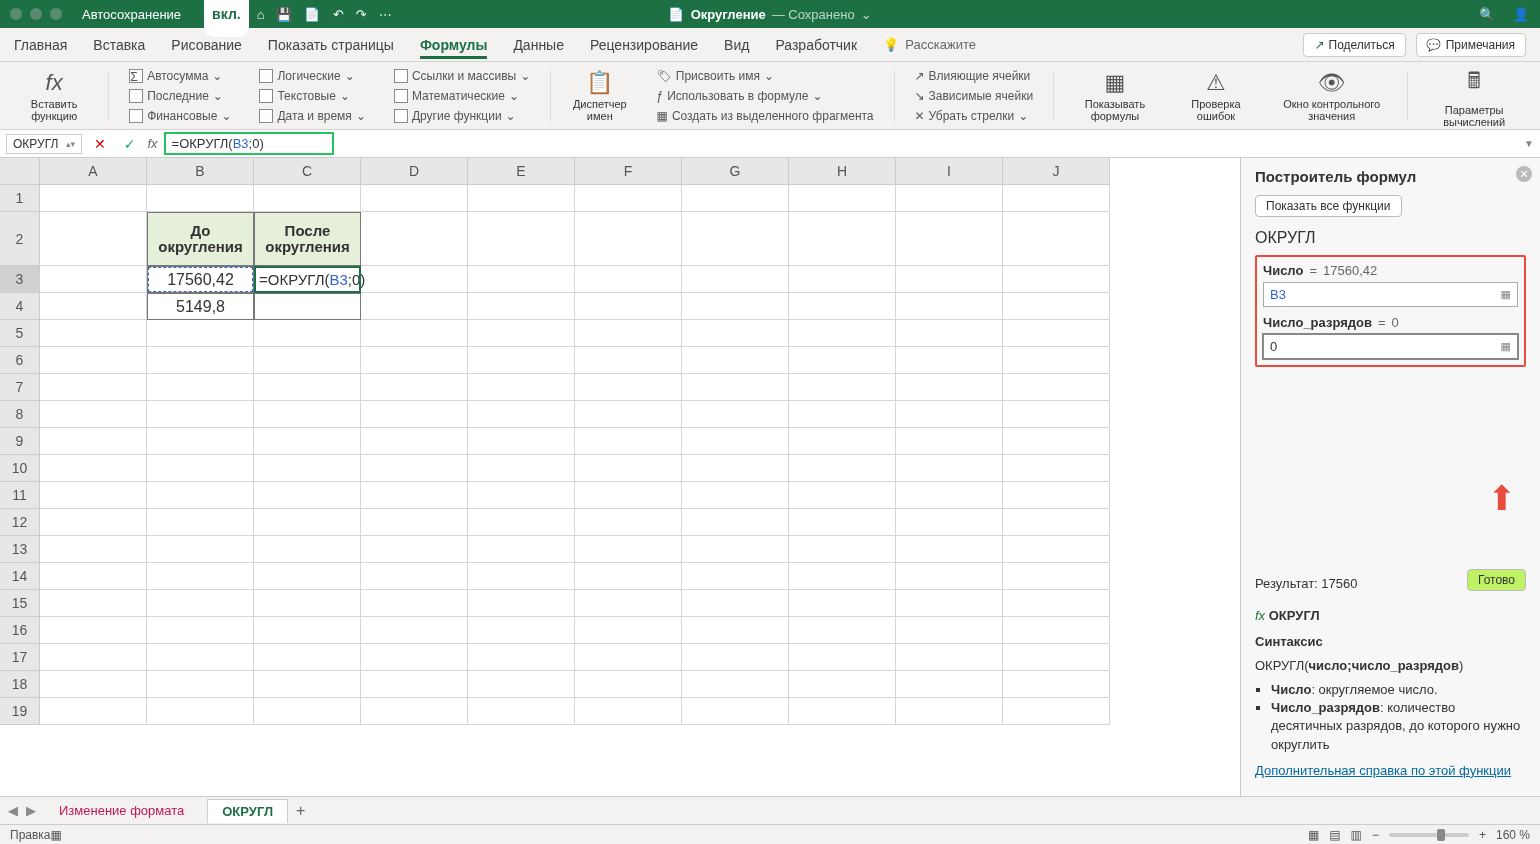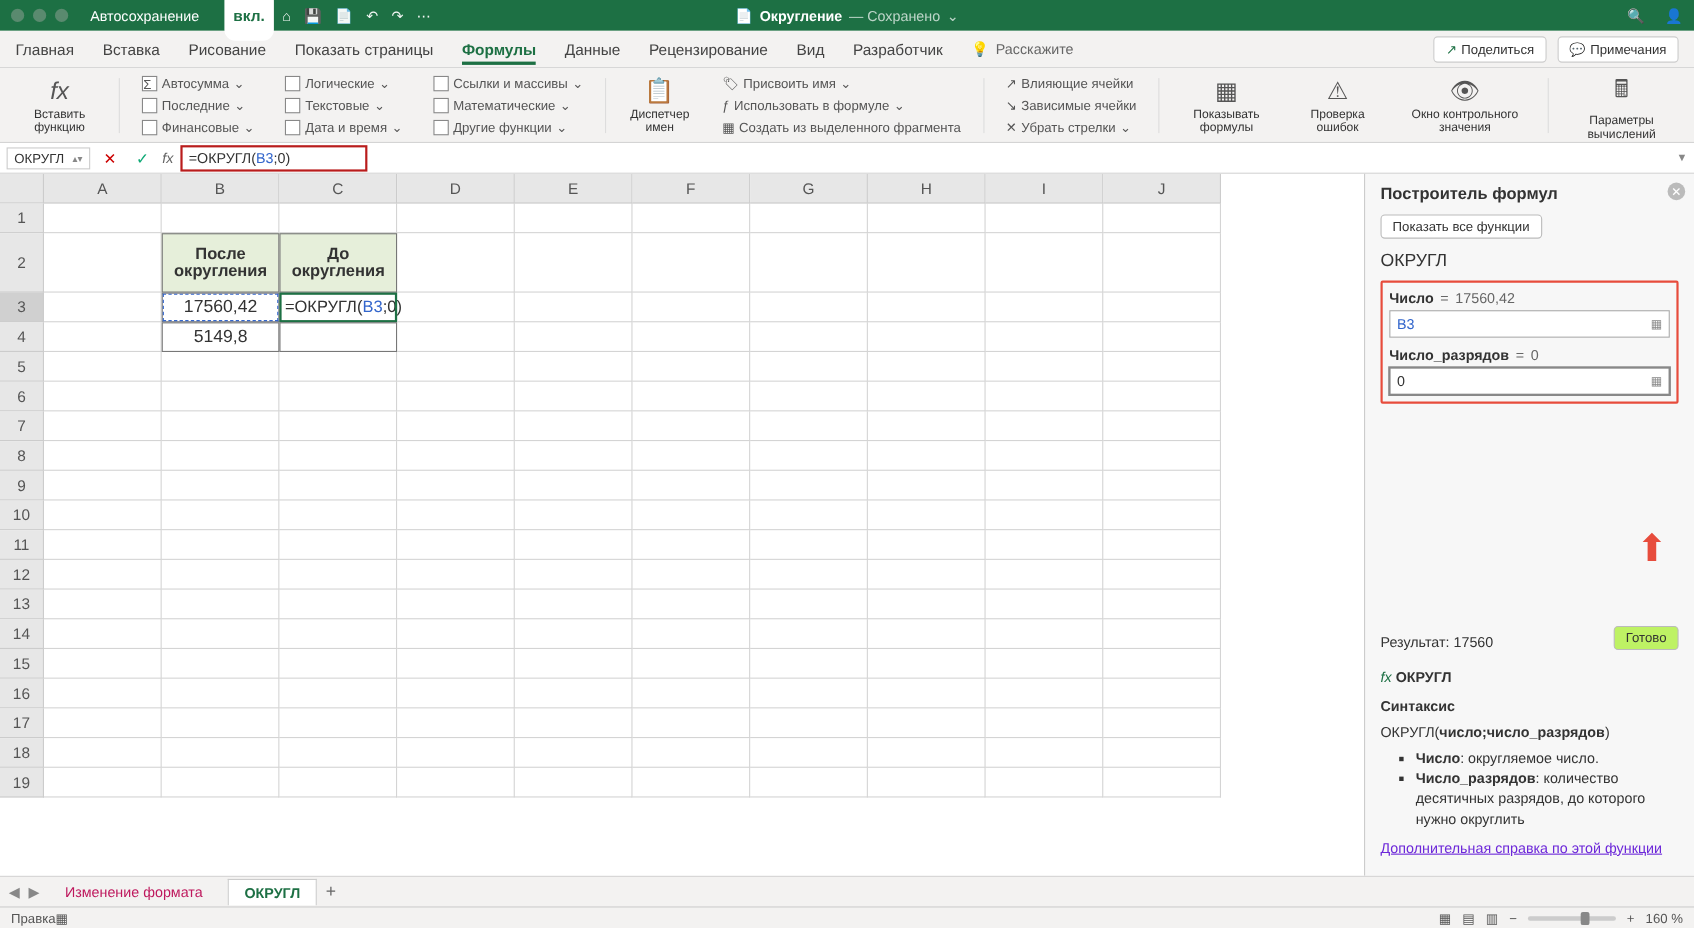--- a/index.html
+++ b/index.html
@@ -27,21 +27,21 @@
 .ribbon .sep{width:1px;height:50px;background:#ddd;margin:0 2px}
 .ribbon .small-btn{display:flex;align-items:center;gap:4px;font-size:12px;color:#555;padding:1px 4px;white-space:nowrap}
 .ribbon .small-btn .sq{width:14px;height:14px;border:1px solid #888;background:#fff;display:inline-block}
 .formula-bar{height:28px;background:#fff;display:flex;align-items:center;border-bottom:1px solid #ccc;padding:0 6px;gap:6px}
 .name-box{width:76px;border:1px solid #ccc;padding:2px 6px;font-size:12px;display:flex;align-items:center;justify-content:space-between}
 .name-box .sp{color:#888;font-size:9px}
 .fb-btn{padding:2px 6px;color:#666;font-size:14px}
 .fb-btn.cancel{color:#c00}
 .fb-btn.enter{color:#1a7}
 .fb-fx{font-style:italic;color:#666}
-.fb-input{flex:0 0 170px;border:2px solid #b91c1c;padding:2px 6px;font-size:13px;font-family:ui-monospace,Menlo,monospace}
+.fb-input{flex:0 0 170px;border:2px solid #22c55e;padding:2px 6px;font-size:13px;font-family:ui-monospace,Menlo,monospace}
 .fb-input .ref{color:#3366cc}
 .fb-expand{margin-left:auto;color:#888;font-size:10px}
 .main{display:flex;height:calc(844px - 28px - 34px - 68px - 28px - 28px - 20px)}
 .sheet{flex:1;overflow:hidden;position:relative;background:#fff}
 .grid{display:grid;grid-template-columns:40px repeat(10,107px);grid-auto-rows:27px}
 .hdr{background:#e7e7e7;border-right:1px solid #ccc;border-bottom:1px solid #ccc;display:flex;align-items:center;justify-content:center;font-size:14px;color:#555}
 .rowh{background:#e7e7e7;border-right:1px solid #ccc;border-bottom:1px solid #ccc;display:flex;align-items:center;justify-content:center;font-size:14px;color:#555}
 .rowh.active{background:#d0d0d0}
 .cell{border-right:1px solid #d4d4d4;border-bottom:1px solid #d4d4d4;display:flex;align-items:center;padding:0 4px;font-size:15px}
 .cell.th{background:#e6efda;border:1px solid #777;font-weight:bold;justify-content:center;text-align:center;line-height:1.1}
@@ -63,22 +63,22 @@
 .sidebar .arg-input.focused{outline:2px solid #888;outline-offset:-1px}
 .sidebar .arg-input .ref{color:#3366cc}
 .sidebar .arg-input .pick{color:#888;font-size:11px}
 .sidebar .result-row{display:flex;justify-content:space-between;align-items:flex-end;margin:14px 0 10px}
 .sidebar .done{border:1px solid #bbb;background:#bef264;border-radius:4px;padding:3px 10px;font-size:12px}
 .sidebar .arrow{position:absolute;right:24px;top:320px;color:#e74c3c;font-size:34px}
 .sidebar .help-sec{font-size:13px;color:#333;line-height:1.4}
 .sidebar .help-sec .fx{color:#1d7044}
 .sidebar .help-sec p{margin:6px 0}
 .sidebar .help-sec .synt{font-weight:bold;margin-top:8px}
-.sidebar .help-sec ul{list-style:square;margin-left:32px;margin-top:4px}
-.sidebar .help-sec a{color:#6d28d9;}
+.sidebar .help-sec ul{list-style:square;margin-left:16px;margin-top:4px}
+.sidebar .help-sec a{color:#0369a1;}
 .sheet-tabs{height:28px;background:#f3f2f1;display:flex;align-items:center;padding:0 8px;gap:8px;border-top:1px solid #ccc}
 .sheet-tabs .nav{color:#888}
 .sheet-tabs .stab{padding:4px 14px;border:1px solid transparent;font-size:13px;color:#be185d}
 .sheet-tabs .stab.active{background:#fff;border:1px solid #ccc;border-bottom:none;color:#1d7044;font-weight:600}
 .sheet-tabs .add{font-size:16px;color:#666}
 .statusbar{height:20px;background:#f3f2f1;border-top:1px solid #ccc;display:flex;align-items:center;padding:0 10px;font-size:12px;color:#555;gap:0}
 .statusbar .right{margin-left:auto;display:flex;align-items:center;gap:10px}
 .statusbar .slider{width:80px;height:4px;background:#ccc;position:relative;border-radius:2px}
 .statusbar .slider .thumb{width:8px;height:12px;background:#888;position:absolute;left:48px;top:-4px;border-radius:2px}
 </style>
@@ -237,22 +237,22 @@
         <div class="cell"></div>
         <div class="cell"></div>
         <div class="cell"></div>
         <div class="cell"></div>
         <div class="cell"></div>
         <div class="cell"></div>
         <div class="cell"></div>
         <div class="cell"></div>
         <div class="rowh">2</div>
         <div class="cell"></div>
+        <div class="cell th" style="grid-row: span 1; height: 54px; white-space: normal;">До округления</div>
         <div class="cell th" style="height: 54px; white-space: normal;">После округления</div>
-        <div class="cell th" style="grid-row: span 1; height: 54px; white-space: normal;">До округления</div>
         <div class="cell"></div>
         <div class="cell"></div>
         <div class="cell"></div>
         <div class="cell"></div>
         <div class="cell"></div>
         <div class="cell"></div>
         <div class="cell"></div>
         <div class="rowh active">3</div>
         <div class="cell"></div>
         <div class="cell data b3">17560,42</div>

